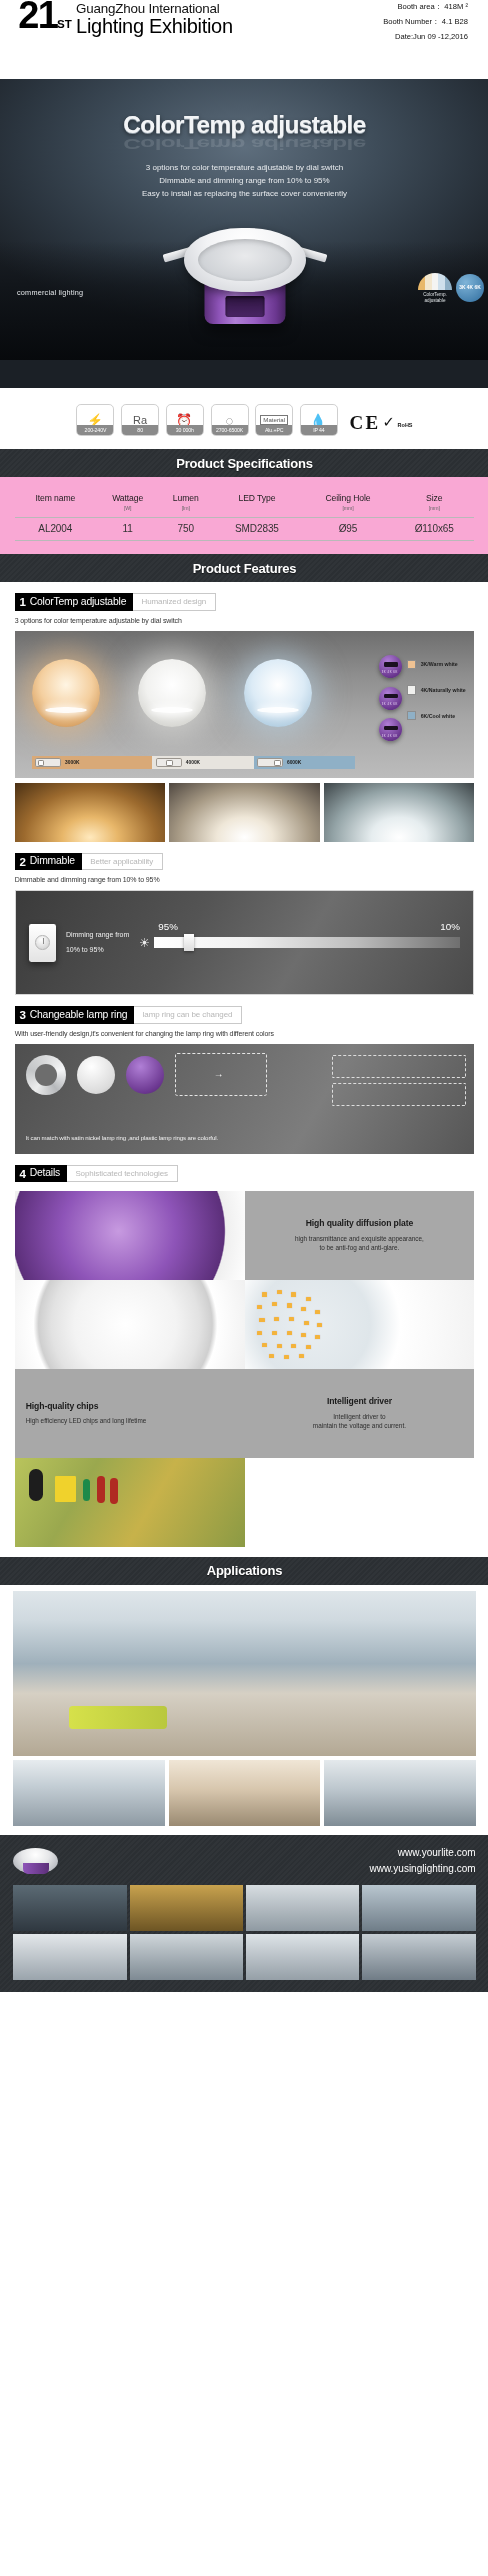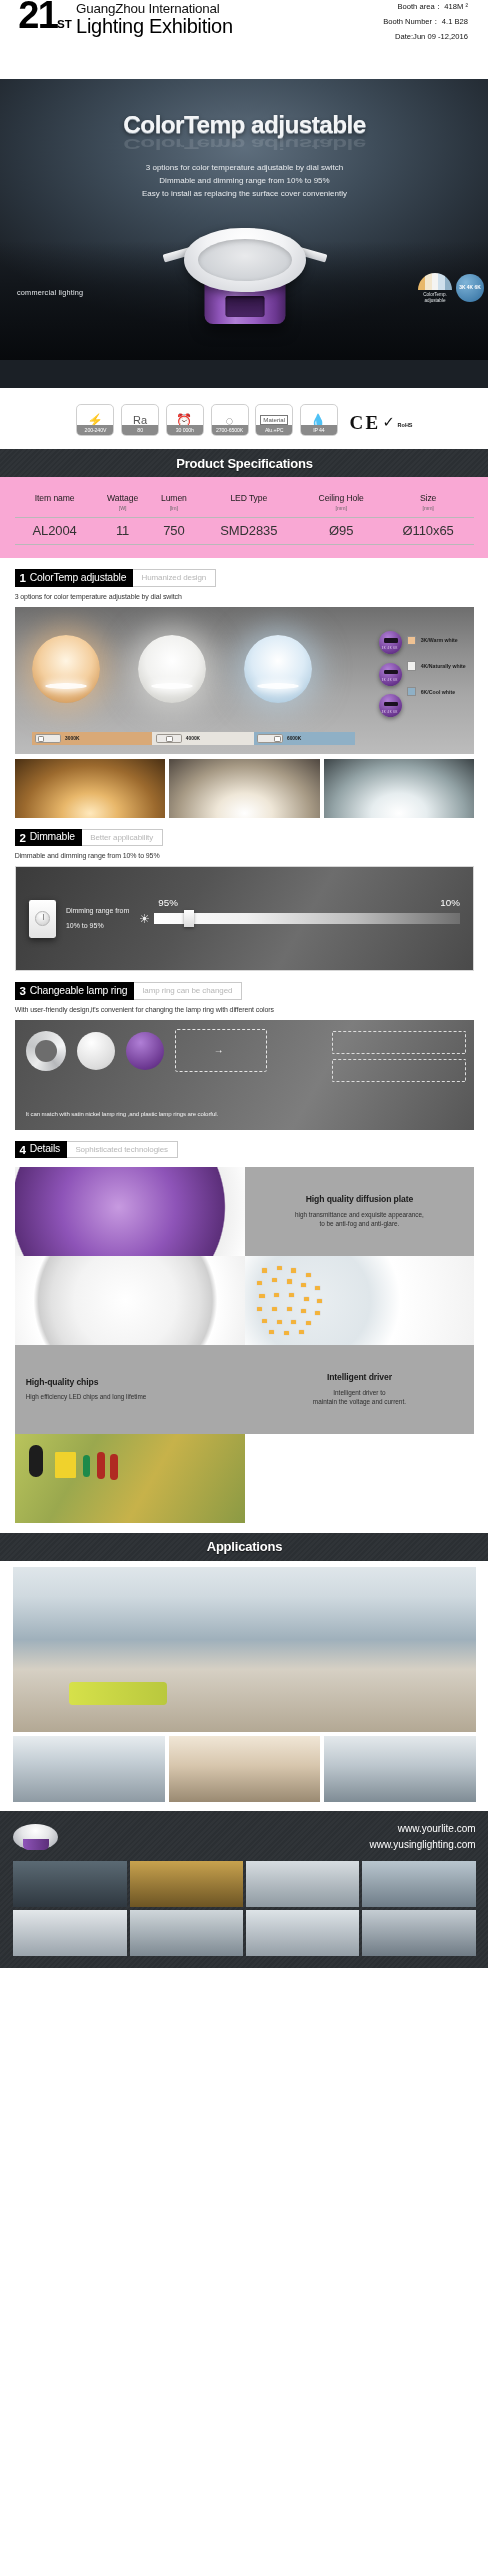--- a/index.html
+++ b/index.html
@@ -139,21 +139,21 @@
 
   
   .spec-wrap { padding:16px 14.7px 13.4px; background:#f9a8d4; }
   table.spec { width:100%; border-collapse:collapse; }
   table.spec th {
     font-size:8.6px; font-weight:normal; color:#1d1d1d; padding-bottom:1.8px; letter-spacing:-0.1px;
   }
   table.spec .unit { font-size:5.2px; color:#666; padding-bottom:5.5px; font-weight:normal;}
   table.spec tbody tr { border-top:0.6px solid #b9b9b9; border-bottom:0.6px solid #b9b9b9; }
   table.spec td {
-    font-size:13px; color:#333; text-align:center; padding:5.5px 0; letter-spacing:-0.1px;
+    font-size:10px; color:#333; text-align:center; padding:5.5px 0; letter-spacing:-0.1px;
   }
 
   
   .feat { padding:11px 14.7px 0; }
   .feat-head { display:inline-flex; align-items:stretch; margin-bottom:6.1px; }
   .feat-black {
     background:#000; color:#fff; display:flex; align-items:center;
     padding:3.1px 6.7px 3.1px 4.9px; gap:3.7px;
   }
   .feat-num { font-size:11.6px; font-weight:bold; line-height:1; }
@@ -478,20 +478,21 @@
           <td>11</td>
           <td>750</td>
           <td>SMD2835</td>
           <td>Ø95</td>
           <td>Ø110x65</td>
         </tr>
       </tbody>
     </table>
   </div>
 
+  <div class="sec-bar">Product Features</div>
 
   <div class="feat">
     <div class="feat-head">
       <div class="feat-black">
         <span class="feat-num">1</span>
         <span class="feat-name">ColorTemp adjustable</span>
       </div>
       <div class="feat-tag">Humanized design</div>
     </div>
     <div class="feat-desc">3 options for color temperature adjustable by dial switch</div>

